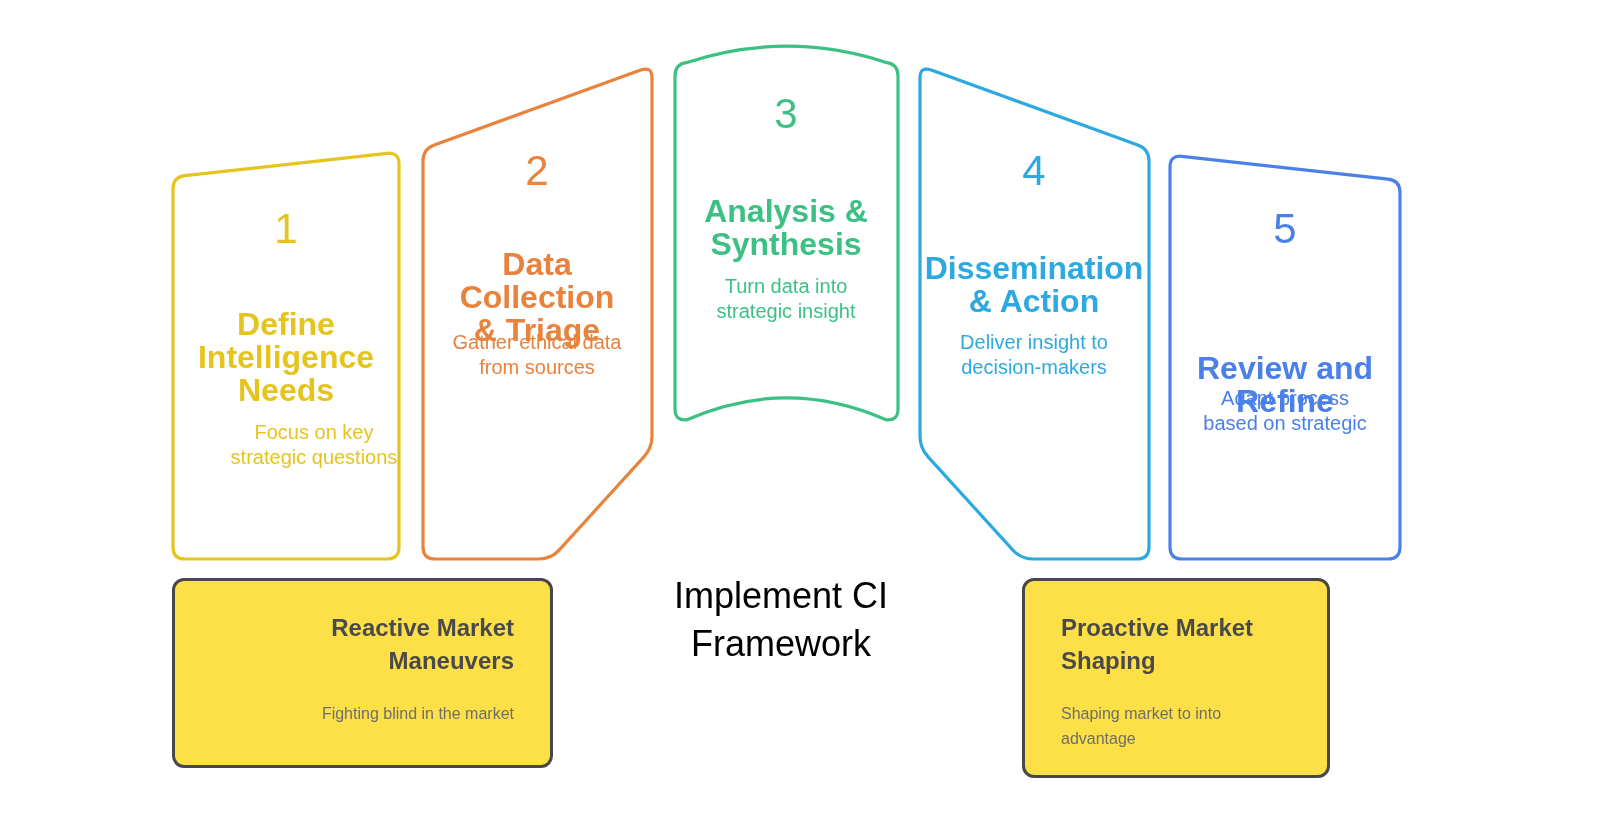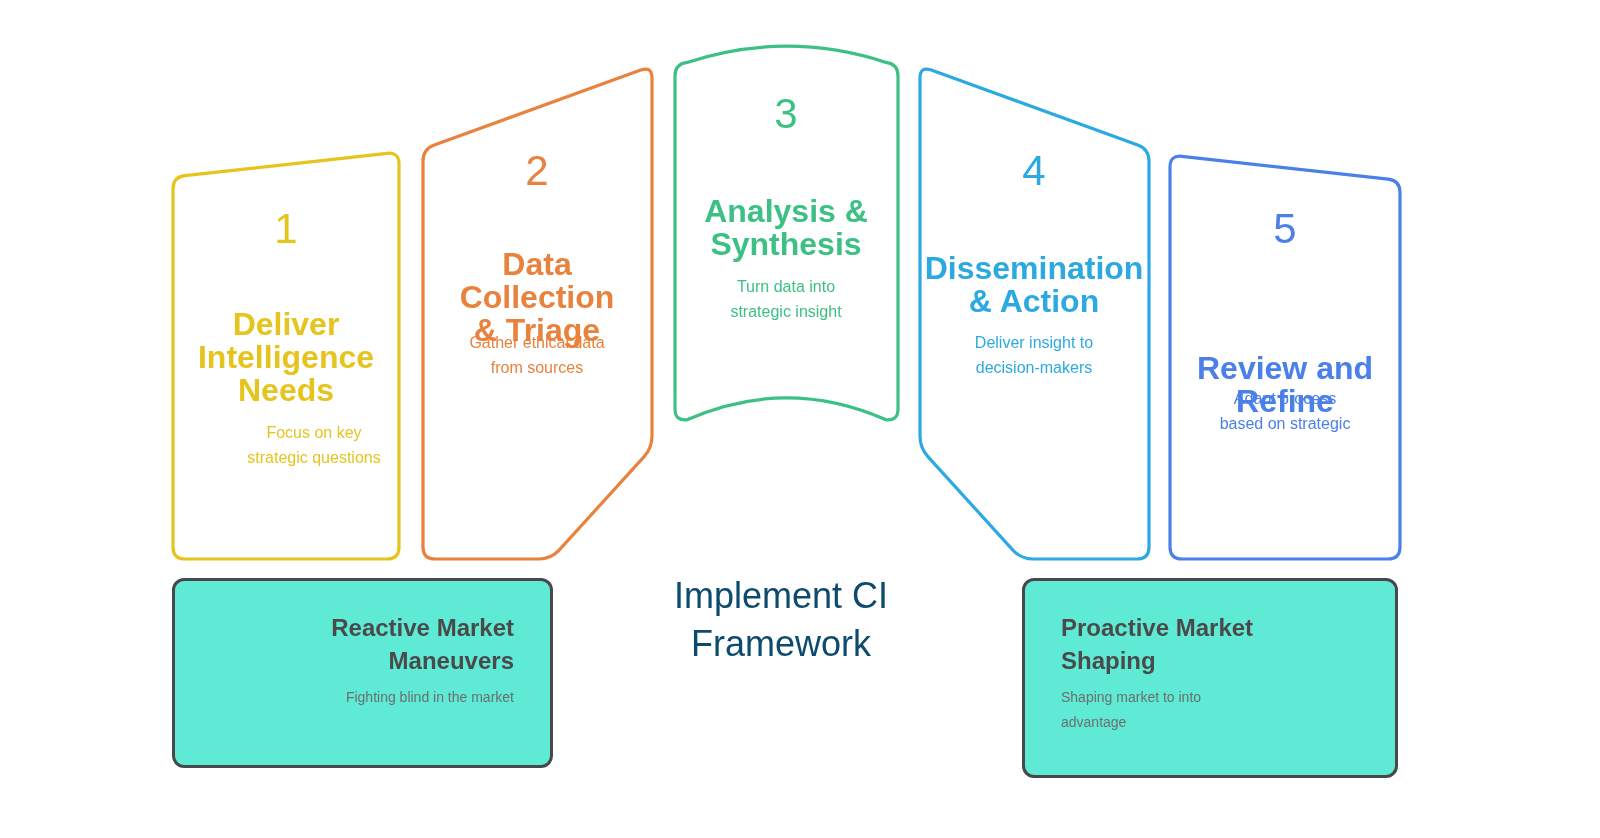--- a/index.html
+++ b/index.html
@@ -48,21 +48,21 @@
     width: 100%;
     font-size: 32px;
     line-height: 33px;
     font-weight: bold;
     white-space: pre-line;
   }
   .step .desc {
     position: absolute;
     left: 0;
     width: 100%;
-    font-size: 16px;
+    font-size: 20px;
     line-height: 25px;
     white-space: pre-line;
   }
   .step1 { left: 176px; }
   .step1 .num { top: 206px; }
   .step1 .ttl { top: 308px; }
   .step1 .desc { top: 420px; padding-left: 28px; }
 
   .step2 { left: 427px; }
   .step2 .num { top: 148px; }
@@ -86,79 +86,79 @@
 
   
   .center-title {
     position: absolute;
     left: 576px;
     top: 572px;
     width: 410px;
     text-align: center;
     font-size: 36px;
     line-height: 48px;
-    color: #0c4a6e;
+    color: #000000;
     white-space: pre-line;
   }
 
   
   .outcome-box {
     position: absolute;
     border: 3px solid #48484a;
     border-radius: 12px;
     box-sizing: border-box;
-    background: #5eead4;
+    background: #fde047;
   }
   .outcome-box .b-ttl {
     font-size: 24px;
     line-height: 33px;
     font-weight: bold;
     color: #4a4a4b;
     white-space: pre-line;
   }
   .outcome-box .b-desc {
-    margin-top: 8px;
-    font-size: 14px;
+    margin-top: 24px;
+    font-size: 16px;
     line-height: 25px;
     color: #6d6e70;
     white-space: pre-line;
   }
   .box-left {
     left: 172px;
     top: 578px;
     width: 381px;
     height: 190px;
     padding: 30px 36px 0 30px;
     text-align: right;
   }
   .box-right {
     left: 1022px;
     top: 578px;
-    width: 376px;
+    width: 308px;
     height: 200px;
     padding: 30px 30px 0 36px;
     text-align: left;
   }
 </style>
 </head>
 <body>
 
 <div class="canvas">
 
   <svg class="shapes" width="1600" height="838" viewBox="0 0 1600 838">
     <path d="M173,189 Q173,177 184.9,175.7 L387.1,153.3 Q399,152 399,164 L399,547 Q399,559 387,559 L185,559 Q173,559 173,547 Z" stroke="#e5c41e"></path>
     <path d="M423,161 Q423,149 434.3,144.9 L640.7,70.1 Q652,66 652,78 L652,436 Q652,448 643.9,456.9 L559.1,550.1 Q551,559 539,559 L435,559 Q423,559 423,547 Z" stroke="#e8823c"></path>
     <path d="M675,76 L675,409 Q675,421 687,419.8 Q786.5,376 886,419.8 Q898,421 898,409 L898,76 Q898,64 886,62.4 Q786.5,30 687,62.4 Q675,64 675,76 Z" stroke="#3dc084"></path>
     <path d="M1149,161 Q1149,149 1137.7,144.9 L931.3,70.1 Q920,66 920,78 L920,436 Q920,448 928.1,456.9 L1012.9,550.1 Q1021,559 1033,559 L1137,559 Q1149,559 1149,547 Z" stroke="#2ca9e1"></path>
     <path d="M1170,167 Q1170,155 1181.9,156.3 L1388.1,179.2 Q1400,180.5 1400,192.5 L1400,547 Q1400,559 1388,559 L1182,559 Q1170,559 1170,547 Z" stroke="#4b80e8"></path>
   </svg>
 
   <div class="step step1" style="color: rgb(229, 196, 30);">
     <div class="num">1</div>
-    <div class="ttl">Deliver
+    <div class="ttl">Define
 Intelligence
 Needs</div>
     <div class="desc">Focus on key
 strategic questions</div>
   </div>
 
   <div class="step step2" style="color: rgb(232, 130, 60);">
     <div class="num">2</div>
     <div class="ttl">Data Collection
 &amp; Triage</div>

